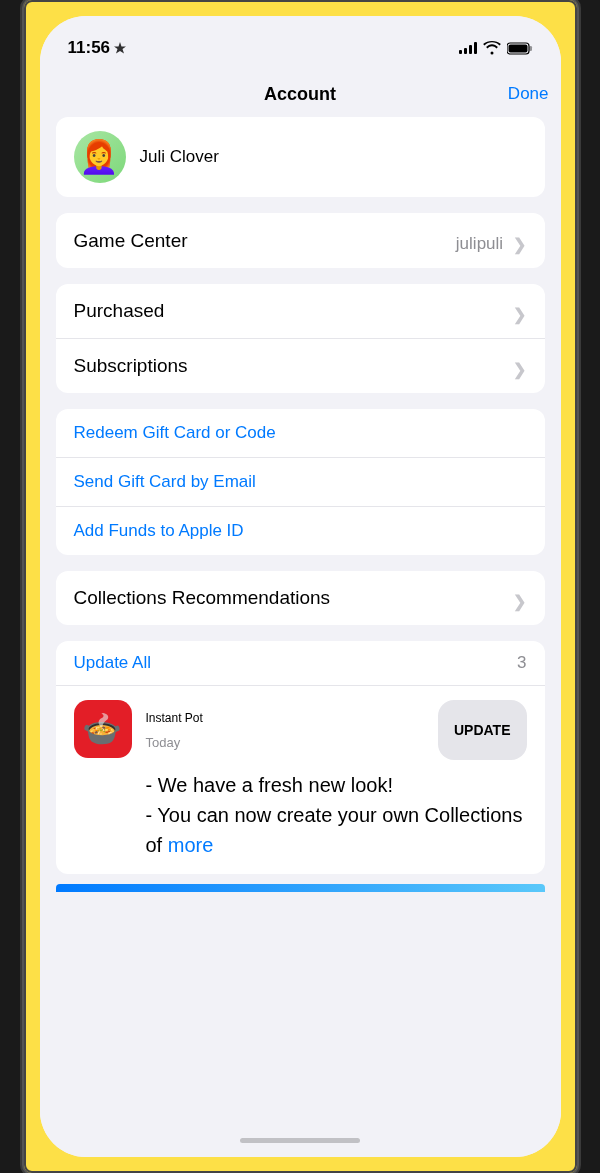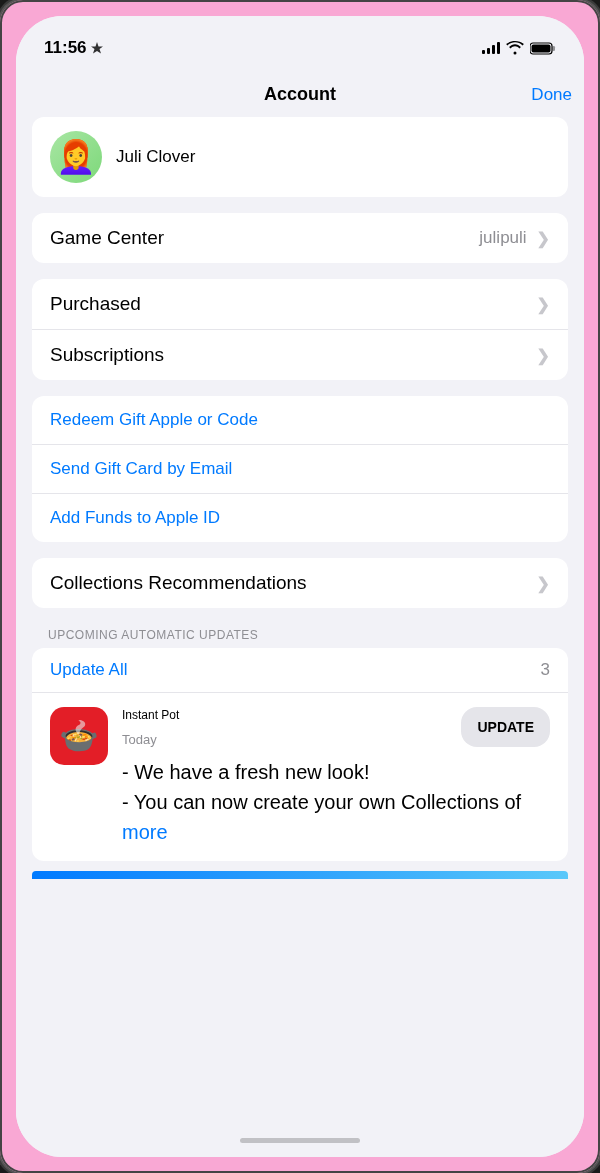--- a/index.html
+++ b/index.html
@@ -7,24 +7,24 @@
     body {
       background: #1a1a1a;
       display: flex;
       justify-content: center;
       align-items: center;
       min-height: 100vh;
       font-family: -apple-system, 'SF Pro Text', 'Helvetica Neue', Helvetica, Arial, sans-serif;
     }
 
     .phone-frame {
-      width: 600px;
+      width: 553px;
       height: 1173px;
-      background: #f9a8d4;
-      border-radius: 23px;
+      background: #fde047;
+      border-radius: 8px;
       position: relative;
       box-shadow: 0 0 0 2px #555, 0 0 0 4px #3a3a3a, inset 0 0 0 2px #444;
       overflow: hidden;
     }
 
     .phone-screen {
       position: absolute;
       top: 16px;
       left: 16px;
       right: 16px;
@@ -80,21 +80,21 @@
       overflow-y: auto;
       background: #f2f2f7;
       padding: 0;
     }
 
     
     .page-header {
       background: #f2f2f7;
       padding: 16px 32px 12px;
       display: flex;
-      align-items: flex-end;
+      align-items: flex-start;
       justify-content: center;
       position: relative;
     }
 
     .page-title {
       font-size: 18px;
       font-weight: 600;
       color: #000;
     }
 
@@ -177,20 +177,21 @@
     .chevron {
       color: #c7c7cc;
       font-size: 16px;
       font-weight: 600;
     }
 
     .row-right {
       display: flex;
       align-items: center;
       gap: 4px;
+      margin-top: 7px;
     }
 
     
     .blue-links-section {
       background: #fff;
       border-radius: 12px;
       margin: 0 16px 16px;
       overflow: hidden;
     }
 
@@ -286,21 +287,21 @@
     .app-date {
       font-size: 13px;
       color: #8e8e93;
       margin-top: 10px;
     }
 
     .update-button {
       background: #e5e5ea;
       border: none;
       border-radius: 16px;
-      padding: 12px 16px;
+      padding: 22px 16px;
       font-size: 14px;
       font-weight: 600;
       color: #000;
       cursor: pointer;
       white-space: nowrap;
       align-self: center;
     }
 
     .app-description {
       margin-top: 10px;
@@ -410,40 +411,39 @@
         <div class="list-row">
           <span class="list-row-label">Subscriptions</span>
           <div class="row-right">
             <span class="chevron">❯</span>
           </div>
         </div>
       </div>
 
       <div class="blue-links-section">
         <div class="blue-link-row">
-          <span class="blue-link-text">Redeem Gift Apple or Code</span>
+          <span class="blue-link-text">Redeem Gift Card or Code</span>
         </div>
         <div class="blue-link-row">
           <span class="blue-link-text">Send Gift Card by Email</span>
         </div>
         <div class="blue-link-row">
           <span class="blue-link-text">Add Funds to Apple ID</span>
         </div>
       </div>
 
       <div class="section-card prefs-section">
         <div class="list-row">
           <span class="list-row-label">Collections Recommendations</span>
           <div class="row-right">
             <span class="chevron">❯</span>
           </div>
         </div>
       </div>
 
-      <div class="section-label">UPCOMING AUTOMATIC UPDATES</div>
 
       <div class="updates-section">
         <div class="update-all-row">
           <span class="update-all-text">Update All</span>
           <span class="update-count">3</span>
         </div>
 
         <div class="app-update-row">
           <div class="app-icon">
             <span class="app-icon-inner">🍲</span>

